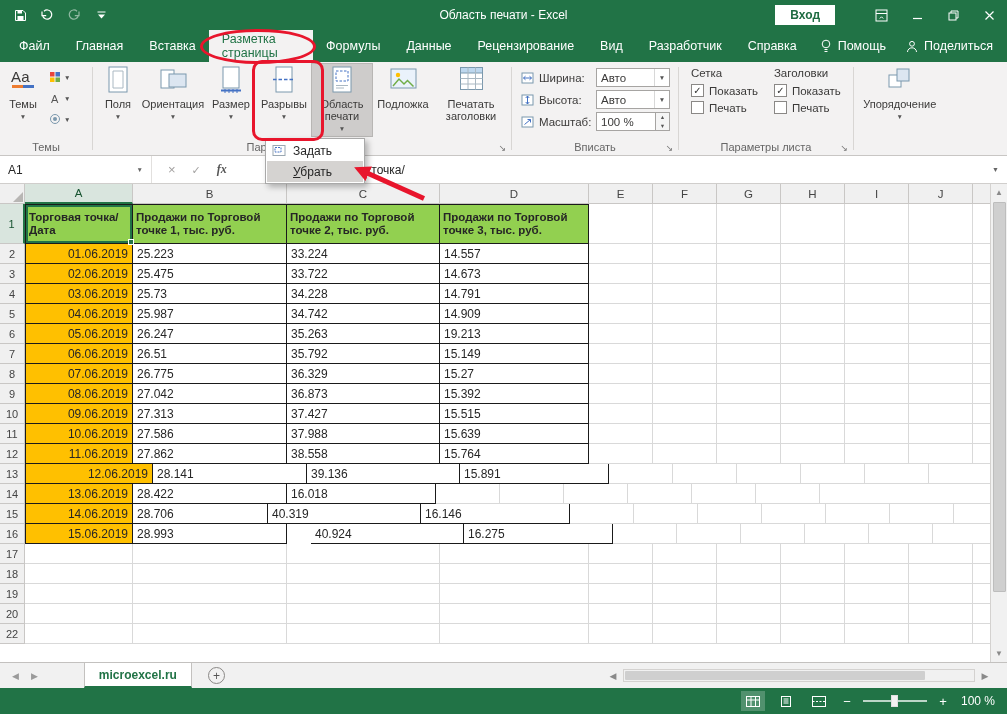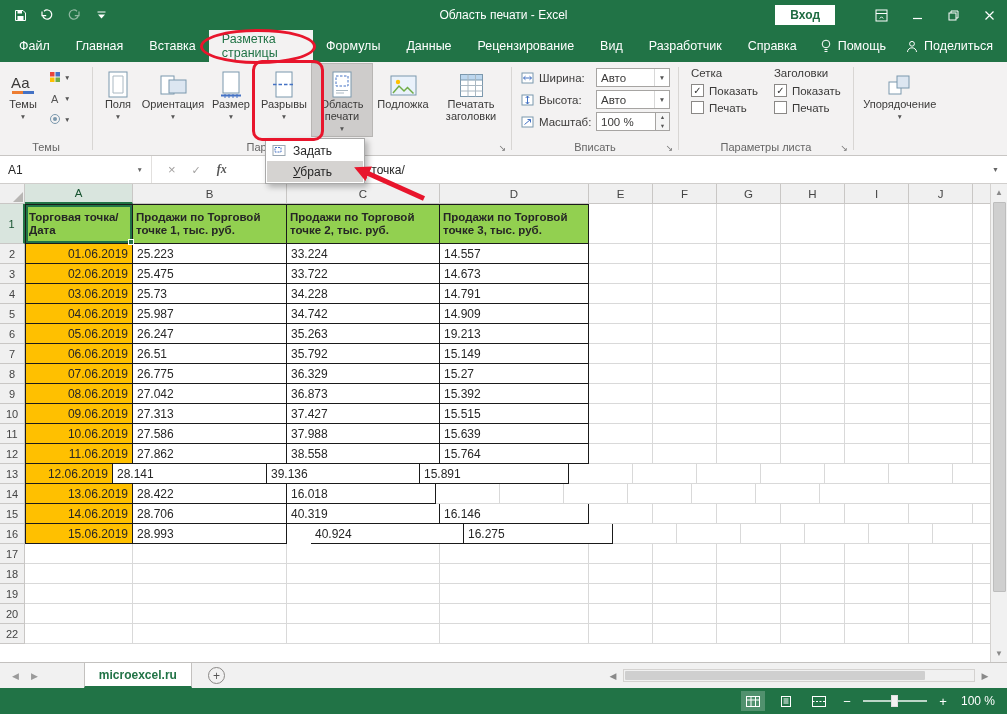--- a/index.html
+++ b/index.html
@@ -26,21 +26,21 @@
 .tabs-right{margin-left:auto;display:flex;align-items:center;padding-right:4px}
 .tr-item{display:flex;align-items:center;gap:6px;padding:0 10px;height:100%}
 
 
 .ribbon{height:94px;background:#f3f2f2;border-bottom:1px solid #c8c6c4;display:flex;position:relative;font-size:11px;color:#3b3a39}
 .rgroup{display:flex;flex-direction:column;position:relative;padding:1px 2px 0}
 .gbody{flex:1;display:flex;align-items:flex-start}
 .glabel{height:16px;font-size:11px;color:#666;display:flex;align-items:center;justify-content:center;white-space:nowrap}
 .gdiv{width:1px;background:#d8d6d4;margin:5px 0}
 .bigbtn{display:flex;flex-direction:column;align-items:center;padding-top:3px;height:74px;text-align:center;line-height:12px;position:relative}
-.bigbtn .ic{height:32px;display:flex;align-items:flex-end;justify-content:center}
+.bigbtn .ic{height:32px;display:flex;align-items:flex-start;justify-content:center}
 .bigbtn.pressed{background:#cecccb;box-shadow:inset 0 0 0 1px #b8b6b4}
 .darr{font-size:6.5px;color:#555;margin-top:1px}
 .launcher{position:absolute;right:2px;bottom:1px;width:13px;height:13px;display:flex;align-items:center;justify-content:center;color:#777;font-size:9px}
 .themes-body{display:flex;gap:2px}
 .theme-smalls{display:flex;flex-direction:column;gap:3px;padding-top:5px}
 .smallbtn{display:flex;align-items:center;gap:3px;height:18px;padding:0 3px}
 .smallbtn .darr{margin:0}
 .sf-rows{display:flex;flex-direction:column;gap:3px;padding:5px 6px 0}
 .sf-row{display:flex;align-items:center;gap:4px;height:19px}
 .sf-ic{width:15px;display:flex;justify-content:center}
@@ -656,21 +656,21 @@
         <div class="cell" style="width: 64px;"></div>
         <div class="cell" style="width: 64px;"></div>
         <div class="cell" style="width: 64px;"></div>
         <div class="cell" style="width: 64px;"></div>
         <div class="cell" style="width: 64px;"></div>
         <div class="cell" style="width: 64px;"></div>
         <div class="cell fill"></div>
       </div>
       <div class="grow" style="height: 20px;">
         <div class="rh">13</div>
-        <div class="cell tb date" style="width: 88px;">12.06.2019</div>
+        <div class="cell tb date" style="width: 128px;">12.06.2019</div>
         <div class="cell tb num" style="width: 154px;">28.141</div>
         <div class="cell tb num" style="width: 153px;">39.136</div>
         <div class="cell tb num" style="width: 149px;">15.891</div>
         <div class="cell" style="width: 64px;"></div>
         <div class="cell" style="width: 64px;"></div>
         <div class="cell" style="width: 64px;"></div>
         <div class="cell" style="width: 64px;"></div>
         <div class="cell" style="width: 64px;"></div>
         <div class="cell" style="width: 64px;"></div>
         <div class="cell fill"></div>
@@ -684,21 +684,21 @@
         <div class="cell" style="width: 64px;"></div>
         <div class="cell" style="width: 64px;"></div>
         <div class="cell" style="width: 64px;"></div>
         <div class="cell" style="width: 64px;"></div>
         <div class="cell" style="width: 64px;"></div>
         <div class="cell fill"></div>
       </div>
       <div class="grow" style="height: 20px;">
         <div class="rh">15</div>
         <div class="cell tb date" style="width: 108px;">14.06.2019</div>
-        <div class="cell tb num" style="width: 154px;">28.706</div>
+        <div class="cell tb num" style="width: 135px;">28.706</div>
         <div class="cell tb num" style="width: 153px;">40.319</div>
         <div class="cell tb num" style="width: 149px;">16.146</div>
         <div class="cell" style="width: 64px;"></div>
         <div class="cell" style="width: 64px;"></div>
         <div class="cell" style="width: 64px;"></div>
         <div class="cell" style="width: 64px;"></div>
         <div class="cell" style="width: 64px;"></div>
         <div class="cell" style="width: 64px;"></div>
         <div class="cell fill"></div>
       </div>

